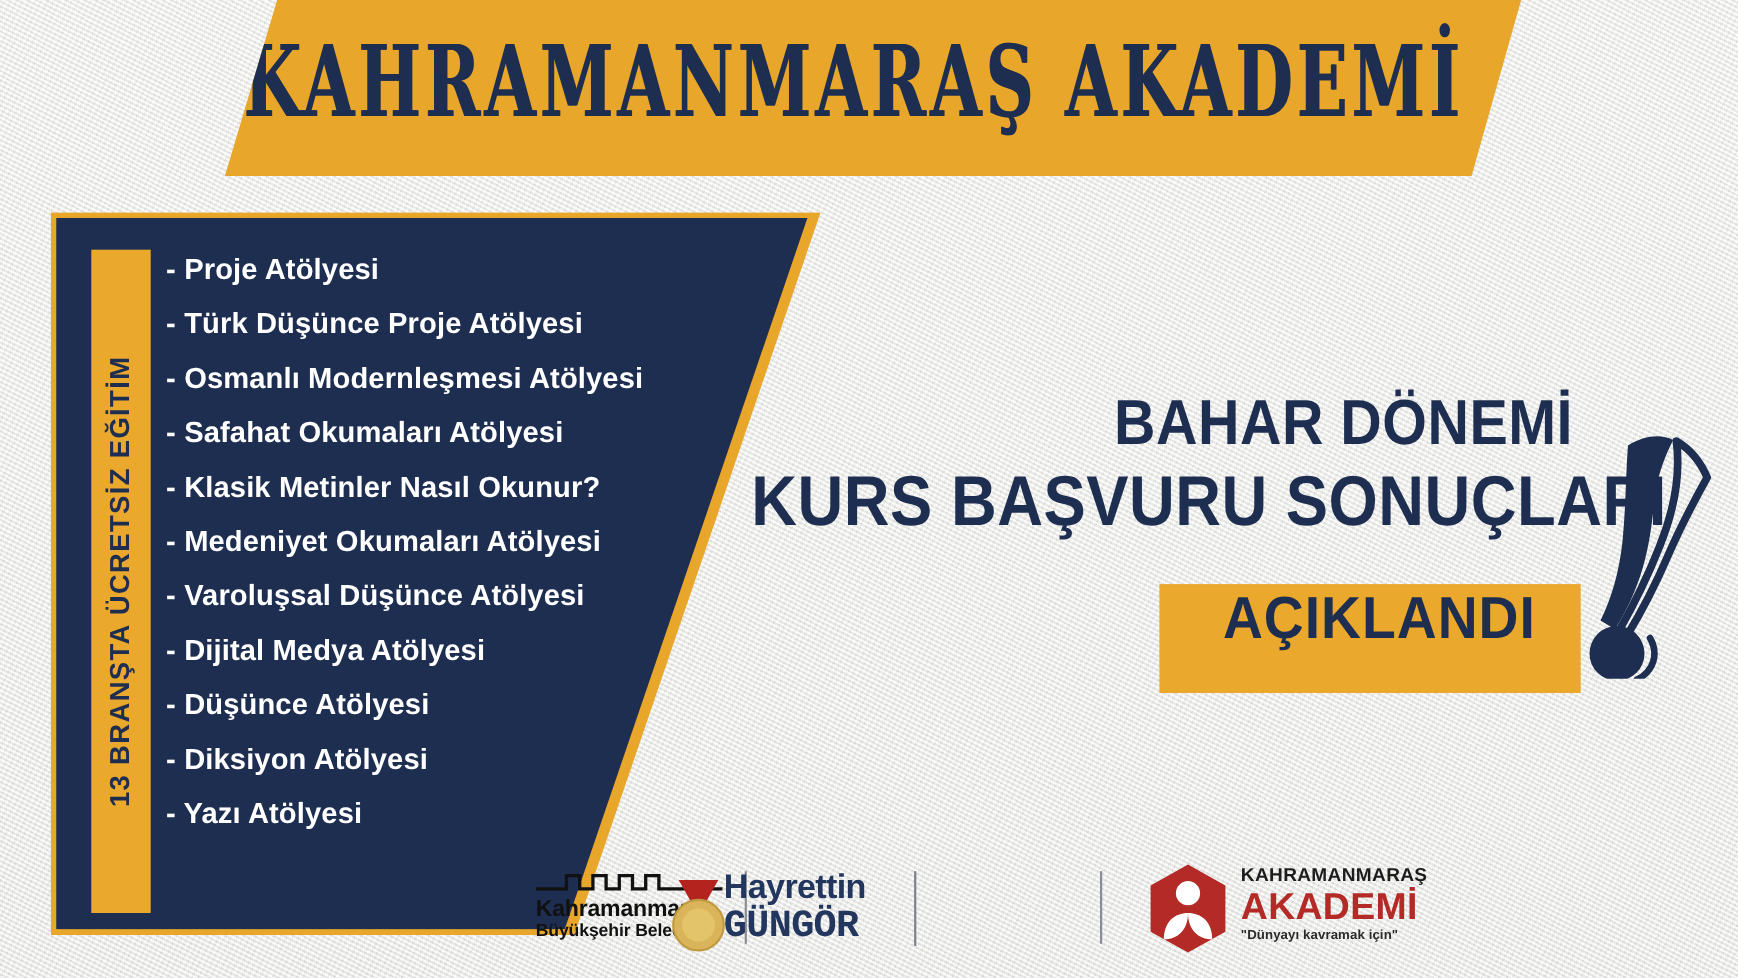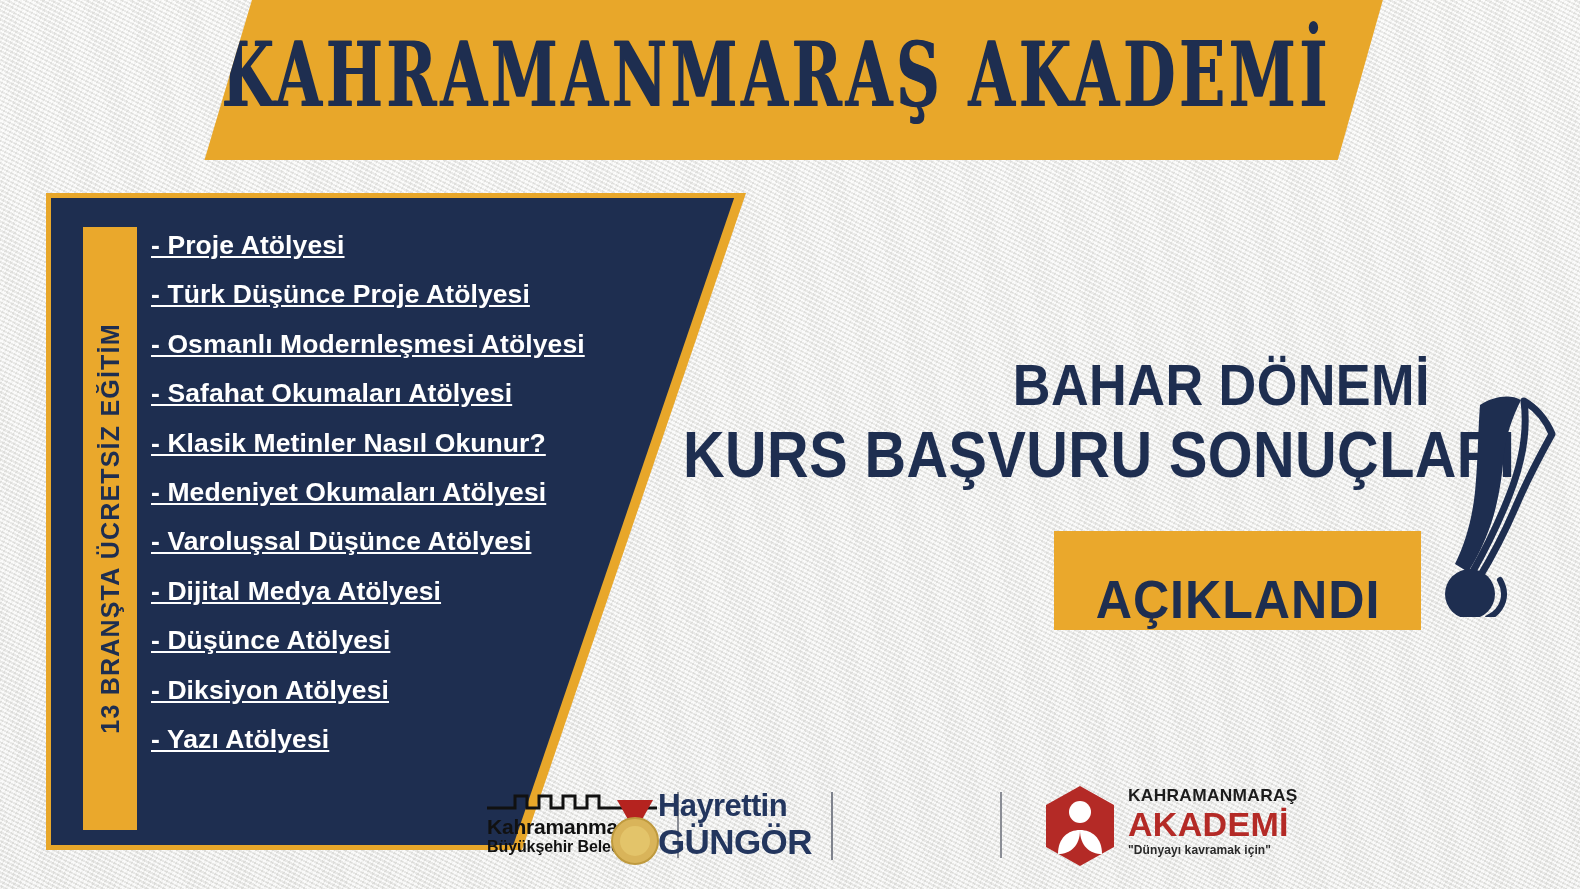--- a/index.html
+++ b/index.html
@@ -56,38 +56,37 @@
     font-family:"Liberation Sans",sans-serif;
   }
   #list{
     position:absolute;left:100px;top:23px;width:560px;
     display:flex;flex-direction:column;
   }
   .list-item{
     color:#ffffff;font-size:26.5px;font-weight:600;
     line-height:49.4px;white-space:nowrap;letter-spacing:.1px;
     font-family:"Liberation Sans",sans-serif;
-    text-decoration:underline;
   }
 
   
   #headline{
     position:absolute;left:600px;top:352px;width:830px;
     text-align:right;
   }
   .hl{
     color:#1e2e50;font-weight:700;white-space:nowrap;
     font-family:"Liberation Sans",sans-serif;
     transform:scaleX(.90);transform-origin:right center;
   }
   #hl1{font-size:58px;line-height:66px;letter-spacing:.5px;}
   #hl2{font-size:64px;line-height:74px;letter-spacing:.5px;}
   #badge{
     position:absolute;left:1054px;top:531px;width:367px;height:99px;
-    background:#eaa82c;display:flex;align-items:flex-end;justify-content:center;
+    background:#eaa82c;display:flex;align-items:flex-start;justify-content:center;padding-left:16px;
   }
   #badge-label{
     color:#1e2e50;font-size:54px;font-weight:700;letter-spacing:1px;
     transform:scaleX(.93);
     font-family:"Liberation Sans",sans-serif;
   }
   #excl{position:absolute;left:1424px;top:392px;width:150px;height:225px;}
 
   
   #footer{position:absolute;left:0;top:778px;width:1580px;height:100px;}
@@ -107,21 +106,21 @@
 
   #logo-mayor{position:absolute;left:658px;top:8px;width:280px;height:84px;}
   #mayor-l1{
     position:absolute;left:0;top:2px;font-size:31px;font-weight:700;color:#23365e;
     letter-spacing:-.6px;white-space:nowrap;
     font-family:"Liberation Sans",sans-serif;
   }
   #mayor-l2{
     position:absolute;left:0;top:36px;font-size:35px;font-weight:700;color:#23365e;
     letter-spacing:-.6px;white-space:nowrap;
-    font-family:Liberation Sans, sans-serif;
+    font-family:Liberation Mono, monospace;
   }
   #mayor-div{position:absolute;left:173px;top:6px;width:2px;height:68px;background:#7e828c;}
   #mayor-role{position:absolute;left:188px;top:3px;}
   .role-line{
     font-size:21px;color:#3c4a68;line-height:25px;white-space:nowrap;font-weight:400;
     font-family:"Liberation Sans",sans-serif;
   }
   #sep2{position:absolute;left:1000px;top:14px;width:2px;height:66px;background:#8a8d95;}
 
   #logo-academy{position:absolute;left:1040px;top:2px;width:230px;height:92px;}

